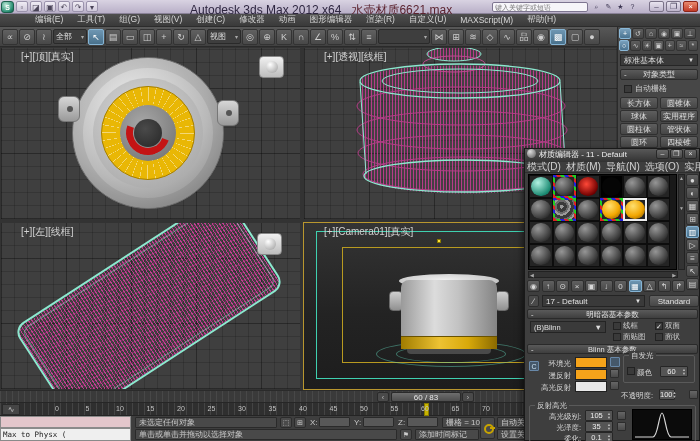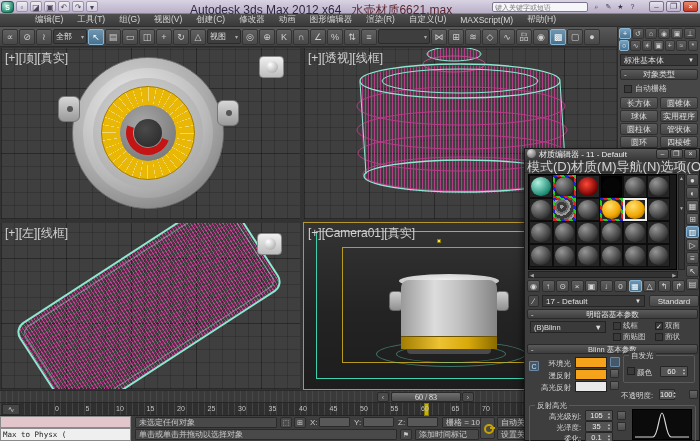--- a/index.html
+++ b/index.html
@@ -31,21 +31,21 @@
   .tbdd .ar{font-size:6px;color:#aaa;margin-left:2px}
 
   
   #vpwrap{left:0;top:47px;width:617px;height:343px;background:#333}
   .vp{position:absolute;background-color:#3f3f3f;overflow:hidden;
     background-image:
       repeating-linear-gradient(90deg,rgba(0,0,0,.16) 0 1px,transparent 1px 13px),
       repeating-linear-gradient(0deg,rgba(0,0,0,.16) 0 1px,transparent 1px 13px),
       repeating-linear-gradient(90deg,rgba(0,0,0,.22) 0 1px,transparent 1px 65px),
       repeating-linear-gradient(0deg,rgba(0,0,0,.22) 0 1px,transparent 1px 65px)}
-  .vplab{position:absolute;left:4px;top:2px;font-size:12px;color:#d2d2d2;z-index:5;white-space:nowrap}
+  .vplab{position:absolute;left:20px;top:2px;font-size:10px;color:#d2d2d2;z-index:5;white-space:nowrap}
   .gizmo{position:absolute;width:25px;height:22px;background:linear-gradient(#f0f0f0,#bdbdbd);border:1px solid #888;border-radius:4px;z-index:4}
   .gizmo::after{content:"";position:absolute;left:6px;top:4px;width:12px;height:12px;border-radius:50%;background:radial-gradient(circle at 35% 30%,#fff,#9a9a9a)}
   
   .circ{position:absolute;border-radius:50%}
   #tl-outer{left:71px;top:9px;width:152px;height:152px;background:radial-gradient(circle at 40% 32%,#ececec,#b9b9b9 55%,#8d8d8d 85%);border:1px solid #6f6f6f;box-shadow:inset 0 0 0 10px rgba(0,0,0,.08)}
   #tl-ring2{left:92px;top:30px;width:110px;height:110px;background:radial-gradient(circle at 42% 35%,#d8d8d8,#a0a0a0)}
   #tl-yellow{left:100px;top:38px;width:94px;height:94px;background:repeating-conic-gradient(rgba(255,255,255,.45) 0deg .9deg,rgba(255,255,255,0) .9deg 10deg),#e9b705;border:1px solid #a57f00}
   #tl-inner{left:119px;top:57px;width:56px;height:56px;background:radial-gradient(circle at 40% 35%,#a8a8a8,#6e6e6e)}
   #tl-red{left:125px;top:63px;width:44px;height:44px;border:7px solid transparent;border-bottom-color:#c41414;border-left-color:#c41414;transform:rotate(-25deg)}
   #tl-center{left:133px;top:71px;width:28px;height:28px;background:radial-gradient(circle at 40% 35%,#4a4a4a,#262626)}
@@ -104,21 +104,21 @@
   #keyicon::before{content:"";position:absolute;left:3px;top:6px;width:6px;height:6px;border:2px solid #c8a400;border-radius:50%}
   #keyicon::after{content:"";position:absolute;left:9px;top:9px;width:5px;height:2px;background:#c8a400}
 
   
   #mateditor{left:524px;top:148px;width:176px;height:293px;background:#3e3e3e;border:1px solid #191919;box-shadow:-2px 2px 6px rgba(0,0,0,.5);z-index:20;font-size:8px}
   #me-title{height:13px;background:linear-gradient(#585858,#323232);display:flex;align-items:flex-start;padding:0 2px;color:#eee}
   #me-title .ball-ic{width:9px;height:9px;border-radius:50%;background:radial-gradient(circle at 35% 30%,#ddd,#555);margin-right:3px}
   #me-title .t{flex:1;font-size:8px;white-space:nowrap;overflow:hidden}
   .me-winbtn{width:13px;height:10px;margin-left:1px;background:linear-gradient(#6a6a6a,#454545);border:1px solid #282828;color:#ddd;font-size:7px;line-height:8px;text-align:center;border-radius:2px}
   #me-menu{height:11px;display:flex;align-items:center;padding-left:2px;background:#3e3e3e;border-bottom:1px solid #2e2e2e}
-  #me-menu span{font-size:13px;color:#d2d2d2;white-space:nowrap}
+  #me-menu span{font-size:10px;color:#d2d2d2;margin-right:5px;white-space:nowrap}
   #slot-grid{position:absolute;left:3px;top:25px;width:149px;height:96px;background:#191919;border:1px solid #000;display:flex;flex-wrap:wrap;align-content:flex-start}
   .slot{width:23.5px;height:23px;background:#242424;border:1px solid #0d0d0d;padding:1px}
   .slot .ball{width:100%;height:100%;border-radius:50%;background:radial-gradient(circle at 35% 30%,#969696,#2c2c2c 78%)}
   .slot.teal .ball{background:radial-gradient(circle at 35% 30%,#b2f2e2,#1b8a72 70%,#0d4a3c)}
   .slot.red .ball{background:radial-gradient(circle at 42% 38%,#ff4838,#700000 70%,#2a0000)}
   .slot.black{background:#000}.slot.black .ball{background:#050505}
   .slot.noise .ball{border-radius:0;background:repeating-radial-gradient(circle at 35% 35%,#9a9a9a 0 2px,#3a3a3a 2px 5px,#6a6a6a 5px 7px)}
   .slot.orange .ball{background:radial-gradient(circle at 40% 32%,#ffe070,#f2a702 55%,#7a4e00)}
   .slot.mapb{padding:0;border:2px solid #d22;border-image:repeating-linear-gradient(45deg,#d22 0 3px,#2c2 3px 6px,#22d 6px 9px) 2}
   .slot.activeb{padding:0;border:2px solid #ececec}
@@ -324,21 +324,21 @@
         <div class="objbtn">实用程序</div>
         <div class="objbtn">圆柱体</div>
         <div class="objbtn">管状体</div>
         <div class="objbtn">圆环</div>
         <div class="objbtn">四棱锥</div>
       </div>
   </div>
 
   <div id="timeslider" class="abs">
     <div class="ts-arr" id="ts-prev" style="left: 377px;">‹</div>
-    <div id="ts-handle" style="left: 391px; font-family: Liberation Serif, serif;">60 / 83</div>
+    <div id="ts-handle" style="left: 391px;">60 / 83</div>
     <div class="ts-arr" id="ts-next" style="left: 462px;">›</div>
   </div>
 
   <div id="trackbar" class="abs">
     <div id="tb-curve">∿</div>
     <div id="frame-marker" style="left: 424px;"></div>
   <div class="tick-num" style="left: 55px;">0</div>
       <div class="tick-num" style="left: 85.5px;">5</div>
       <div class="tick-num" style="left: 116px;">10</div>
       <div class="tick-num" style="left: 146.5px;">15</div>

